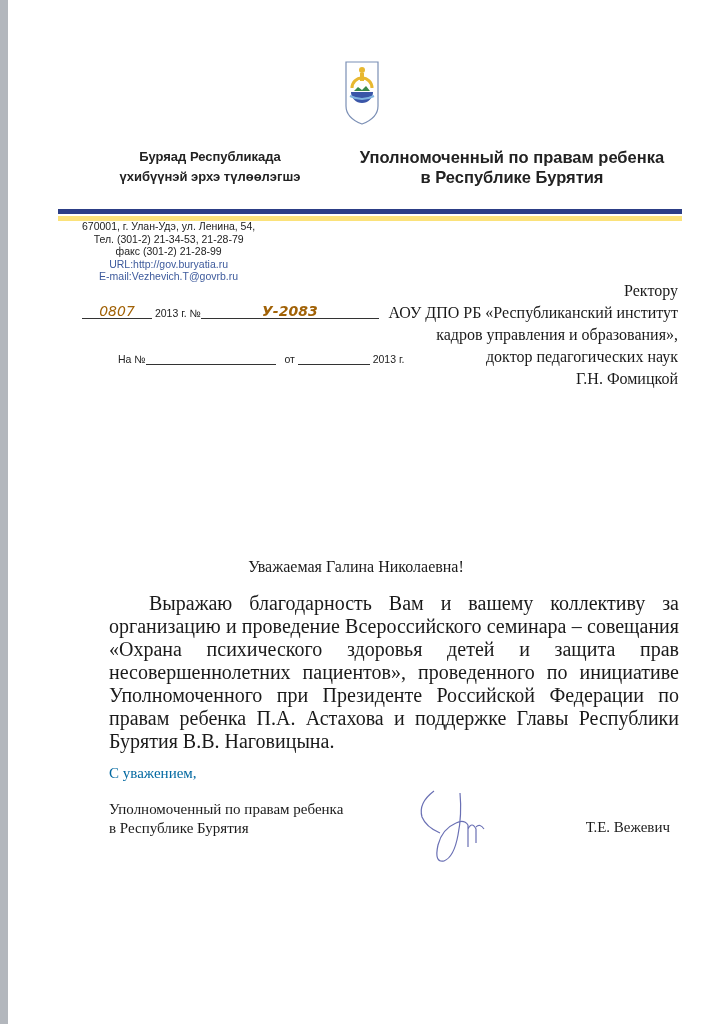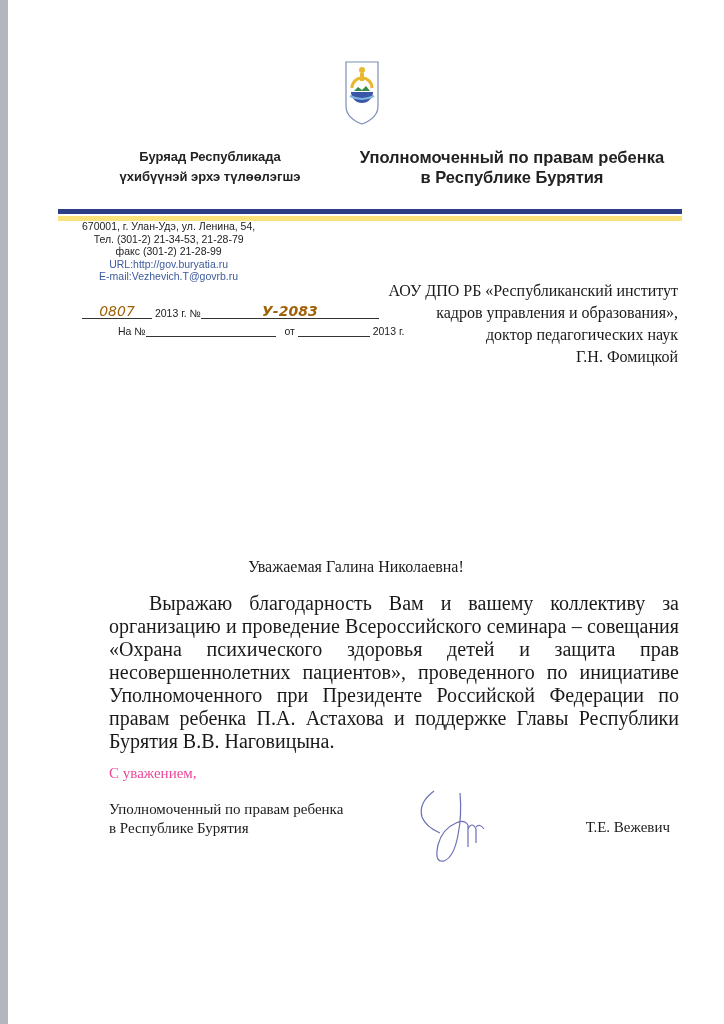--- a/index.html
+++ b/index.html
@@ -39,21 +39,21 @@
     font-family: "Liberation Sans", sans-serif; font-size: 10.5px; line-height: 12.6px;
     color: #222;
     text-align: center;
   }
   .addr .link { color: #3d5a9c; }
   .ref-line {
     position: absolute; left: 82px; font-family: "Liberation Sans", sans-serif;
     font-size: 10.5px; color: #222; white-space: nowrap;
   }
   .ref1 { top: 304px; }
-  .ref2 { top: 325px; padding-left: 36px; }
+  .ref2 { top: 353px; padding-left: 36px; }
   .hw {
     font-family: "DejaVu Sans", sans-serif; font-style: italic; color: #a16207;
     font-size: 14px; display: inline-block; border-bottom: 1px solid #333;
     text-align: center; line-height: 14px; vertical-align: bottom;
   }
   .blank {
     display: inline-block; border-bottom: 1px solid #333; height: 11px; vertical-align: bottom;
   }
   .recipient {
     position: absolute; right: 46px; top: 280px; text-align: right;
@@ -62,21 +62,21 @@
   .greeting {
     position: absolute; left: 0; width: 712px; top: 558px; text-align: center;
     font-size: 16px; color: #1a1a1a;
   }
   .body-text {
     position: absolute; left: 109px; top: 592px; width: 570px;
     font-size: 20px; line-height: 23px; text-align: justify; color: #1a1a1a;
   }
   .body-text .indent { display: inline-block; width: 40px; }
   .closing {
-    position: absolute; left: 109px; top: 765px; font-size: 15px; color: #ec4899;
+    position: absolute; left: 109px; top: 765px; font-size: 15px; color: #0369a1;
   }
   .sig-title {
     position: absolute; left: 109px; top: 800px; font-size: 15px; line-height: 19px; color: #1a1a1a;
   }
   .signature {
     position: absolute; left: 412px; top: 785px; width: 90px; height: 80px;
   }
   .signer {
     position: absolute; right: 54px; top: 819px; font-size: 15px; color: #1a1a1a;
   }
@@ -122,20 +122,21 @@
 </div>
 
 <div class="ref-line ref2">
   <span>На №</span><span class="blank" style="width:130px;"></span>
   &nbsp;&nbsp;<span>от</span>
   <span class="blank" style="width:72px;"></span>
   <span>2013 г.</span>
 </div>
 
 <div class="recipient">
+  <div>Ректору</div>
   <div>АОУ ДПО РБ «Республиканский институт</div>
   <div>кадров управления и образования»,</div>
   <div>доктор педагогических наук</div>
   <div>Г.Н. Фомицкой</div>
 </div>
 
 <div class="greeting">Уважаемая Галина Николаевна!</div>
 
 <div class="body-text"><span class="indent"></span><span>Выражаю благодарность Вам и вашему коллективу за организацию и проведение Всероссийского семинара – совещания «Охрана психического здоровья детей и защита прав несовершеннолетних пациентов», проведенного по инициативе Уполномоченного при Президенте Российской Федерации по правам ребенка П.А. Астахова и поддержке Главы Республики Бурятия В.В. Наговицына.</span></div>
 

